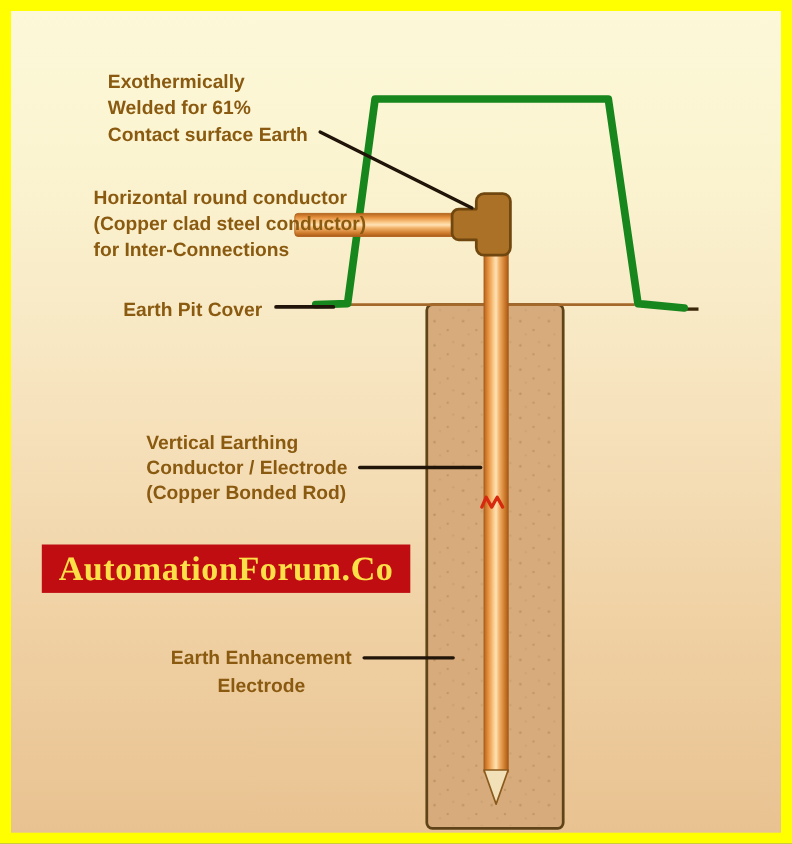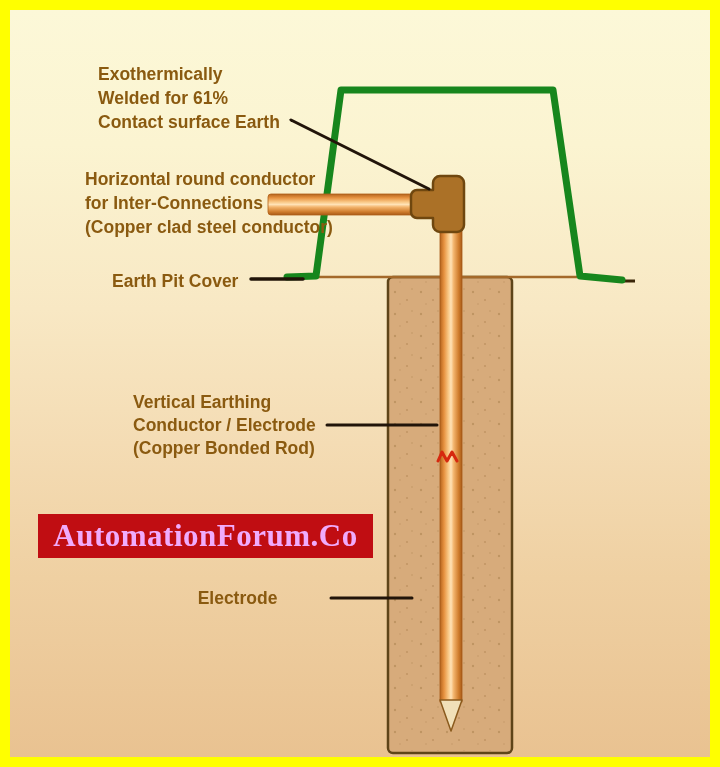--- a/index.html
+++ b/index.html
@@ -26,28 +26,28 @@
     font-weight:bold;
     font-size:17.5px;
     line-height:24px;
     white-space:nowrap;
   }
   .lbl span{display:block;}
   .lbl-vertical{line-height:23px;}
   .lbl-center{text-align:center;line-height:25px;}
   .banner{
     position:absolute;
-    left:28px;top:504px;
+    left:28px;top:485px;
     width:335px;height:44px;
     background:#c00d12;
     display:flex;align-items:center;justify-content:center;
     font-family:"Liberation Serif", serif;
     font-weight:bold;
     font-size:31px;
-    color:#f0abfc;
+    color:#fde047;
     letter-spacing:0.5px;
   }
 </style>
 </head>
 <body>
 
 <div class="page">
   <div class="canvas">
 
     <svg class="diagram" width="700" height="747" viewBox="10 10 700 747">
@@ -106,35 +106,36 @@
     </svg>
 
     <div class="lbl" style="left:88px;top:52px;">
       <span>Exothermically</span>
       <span>Welded for 61%</span>
       <span>Contact surface Earth</span>
     </div>
 
     <div class="lbl" style="left:47px;top:157px;margin-left:28px;">
       <span>Horizontal round conductor</span>
+      <span>(Copper clad steel conductor)</span>
       <span>for Inter-Connections</span>
-      <span>(Copper clad steel conductor)</span>
     </div>
 
     <div class="lbl" style="left:102px;top:259px;">
       <span>Earth Pit Cover</span>
     </div>
 
     <div class="lbl lbl-vertical" style="left:123px;top:381px;">
       <span>Vertical Earthing</span>
       <span>Conductor / Electrode</span>
       <span>(Copper Bonded Rod)</span>
     </div>
 
     <div class="lbl lbl-center" style="left:130px;top:576px;width:195px;">
+      <span>Earth Enhancement</span>
       <span>Electrode</span>
     </div>
 
     <div class="banner">
       <span>AutomationForum.Co</span>
     </div>
 
   </div>
 </div>
 

